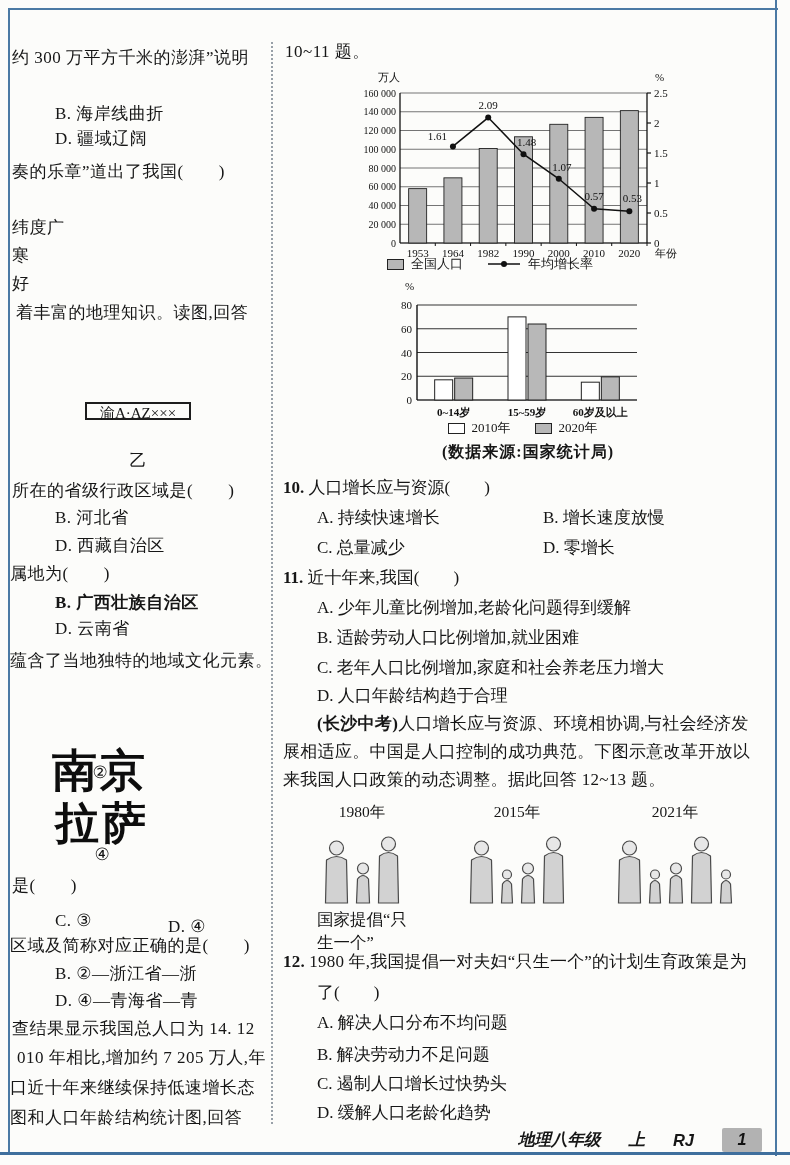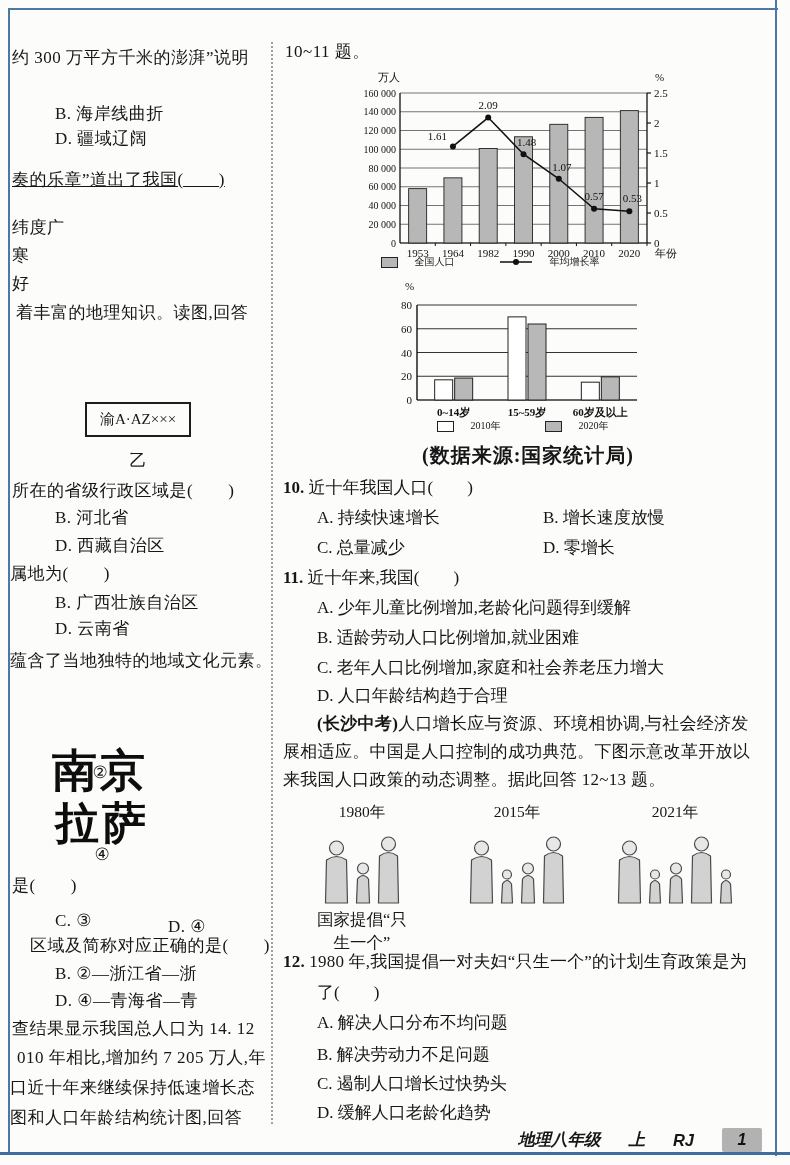--- a/index.html
+++ b/index.html
@@ -13,64 +13,64 @@
   .qline{font-size:17px;white-space:nowrap}
   .qnum{font-weight:bold}
   
   .bline{background:#4b79a4}
   #border-top{left:8px;top:8px;width:770px;height:2px}
   #border-left{left:8px;top:8px;width:2px;height:1146px}
   #border-right{left:775px;top:0;width:2px;height:1156px}
   #border-bottom{left:0;top:1152px;width:790px;height:3px;background:#3f6f9d}
   #divider{left:271px;top:42px;height:1082px;width:0;border-left:2px dotted #98a0a8}
   
-  #plate{left:85px;top:402px;width:106px;height:35px;border:2px solid #1d1d1d;
-         display:flex;align-items:center;justify-content:center;font-size:15px;white-space:nowrap}
+  #plate{left:85px;top:402px;width:106px;height:18px;border:2px solid #1d1d1d;
+         display:flex;justify-content:center;font-size:15px;white-space:nowrap}
   #plate-label{left:85px;top:449px;width:106px;text-align:center;font-size:17px}
   .calli{width:124px;text-align:center;font-weight:bold;letter-spacing:3px;
          font-family:"Liberation Serif","DejaVu Serif",serif;color:#0d0d0d}
   #calli1{left:38px;top:741px;font-size:45px}
   #calli2{left:40px;top:794px;font-size:44px}
   .calli-label{width:124px;text-align:center;font-size:17px}
   #calli1-label{left:38px;top:762px}
   #calli2-label{left:40px;top:844px}
   
   #intro{left:285px;top:40px}
   #chart1-svg{left:300px;top:68px}
   #chart2-svg{left:385px;top:280px}
-  .legend{display:flex;align-items:center;justify-content:center;gap:17px;
-          font-size:10px;white-space:nowrap}
+  .legend{display:flex;align-items:center;justify-content:center;gap:7px;
+          font-size:13px;white-space:nowrap}
   #legend1{left:300px;top:255px;width:380px}
   #legend2{left:385px;top:419px;width:275px}
   .sw{width:17px;height:11px;border:1px solid #222;display:inline-block}
   .sw-gray{background:#b7b7b7}
   .sw-white{background:#fff}
   .lg-gap{width:10px}
   #source-note{left:283px;top:442px;width:490px;text-align:center;
-               font-weight:bold;font-size:20px;letter-spacing:1px}
+               font-weight:bold;font-size:16px;letter-spacing:1px}
   #q10-stem{left:283px;top:476px}
   #q10-a{left:317px;top:506px}
   #q10-b{left:543px;top:506px}
   #q10-c{left:317px;top:536px}
   #q10-d{left:543px;top:536px}
   #q11-stem{left:283px;top:566px}
   #q11-a{left:317px;top:596px}
   #q11-b{left:317px;top:626px}
   #q11-c{left:317px;top:656px}
   #q11-d{left:317px;top:684px}
   .pline{font-size:17px;white-space:nowrap;letter-spacing:.3px}
   #p-line1{left:283px;top:712px;padding-left:34px}
   #p-line2{left:283px;top:740px}
   #p-line3{left:283px;top:768px}
   .policy{width:134px;top:802px;display:flex;flex-direction:column;align-items:center}
   #policy-0{left:295px}
   #policy-1{left:450px}
   #policy-2{left:608px}
   .pyear{font-size:15.5px;margin-bottom:2px}
-  .pcap{text-align:center;font-size:16.5px;line-height:23px;margin-top:3px;white-space:nowrap}
+  .pcap{font-size:16.5px;line-height:23px;margin-top:3px;white-space:nowrap}
   #q12-stem1{left:283px;top:950px;letter-spacing:.2px}
   #q12-stem2{left:317px;top:981px}
   #q12-a{left:317px;top:1011px}
   #q12-b{left:317px;top:1043px}
   #q12-c{left:317px;top:1072px}
   #q12-d{left:317px;top:1101px}
   
   #footer{left:470px;top:1128px;width:292px;display:flex;align-items:center;
           justify-content:flex-end;gap:28px;font-family:"Liberation Sans","DejaVu Sans",sans-serif;
           font-style:italic;font-weight:bold;font-size:16.5px}
@@ -89,36 +89,36 @@
 <div class="abs bline" id="border-top"></div>
 <div class="abs bline" id="border-left"></div>
 <div class="abs bline" id="border-right"></div>
 <div class="abs bline" id="border-bottom"></div>
 <div class="abs" id="divider"></div>
 
 <div id="left-fragments">
     <div class="abs frag kai" style="left: 12px; top: 46px;">约 300 万平方千米的澎湃”说明</div>
     <div class="abs frag" style="left: 55px; top: 102px;">B. 海岸线曲折</div>
     <div class="abs frag" style="left: 55px; top: 127px;">D. 疆域辽阔</div>
-    <div class="abs frag" style="left: 12px; top: 168px; text-decoration: underline;">奏的乐章”道出了我国(　　)</div>
+    <div class="abs frag" style="left: 12px; top: 160px;">奏的乐章”道出了我国(　　)</div>
     <div class="abs frag" style="left: 12px; top: 216px;">纬度广</div>
     <div class="abs frag" style="left: 12px; top: 244px;">寒</div>
     <div class="abs frag" style="left: 12px; top: 272px;">好</div>
     <div class="abs frag kai" style="left: 16px; top: 301px;">着丰富的地理知识。读图,回答</div>
     <div class="abs frag" style="left: 12px; top: 479px;">所在的省级行政区域是(　　)</div>
     <div class="abs frag" style="left: 55px; top: 506px;">B. 河北省</div>
     <div class="abs frag" style="left: 55px; top: 534px;">D. 西藏自治区</div>
     <div class="abs frag" style="left: 10px; top: 562px;">属地为(　　)</div>
-    <div class="abs frag" style="left: 55px; top: 591px;">B. 广西壮族自治区</div>
+    <div class="abs frag" style="left: 55px; top: 591px; font-weight: bold;">B. 广西壮族自治区</div>
     <div class="abs frag" style="left: 55px; top: 617px;">D. 云南省</div>
     <div class="abs frag kai" style="left: 10px; top: 649px;">蕴含了当地独特的地域文化元素。</div>
     <div class="abs frag" style="left: 12px; top: 874px;">是(　　)</div>
     <div class="abs frag" style="left: 55px; top: 910px;">C. ③</div>
     <div class="abs frag" style="left: 168px; top: 868px; margin-top: 48px;">D. ④</div>
-    <div class="abs frag" style="left: 10px; top: 934px; margin-left: 20px;">区域及简称对应正确的是(　　)</div>
+    <div class="abs frag" style="left: 10px; top: 934px;">区域及简称对应正确的是(　　)</div>
     <div class="abs frag" style="left: 55px; top: 962px;">B. ②—浙江省—浙</div>
     <div class="abs frag" style="left: 55px; top: 989px;">D. ④—青海省—青</div>
     <div class="abs frag kai" style="left: 12px; top: 1017px;">查结果显示我国总人口为 14. 12</div>
     <div class="abs frag kai" style="left: 10px; top: 1046px; margin-left: 7px;">010 年相比,增加约 7 205 万人,年</div>
     <div class="abs frag kai" style="left: 10px; top: 1076px;">口近十年来继续保持低速增长态</div>
     <div class="abs frag kai" style="left: 10px; top: 1106px;">图和人口年龄结构统计图,回答</div>
   </div>
 
 <div class="abs" id="plate">
   <span>渝A·AZ×××</span>
@@ -240,21 +240,21 @@
 <div class="abs legend" id="legend2">
   <span class="sw sw-white"></span>
   <span>2010年</span>
   <span class="lg-gap"></span>
   <span class="sw sw-gray"></span>
   <span>2020年</span>
 </div>
 
 <div class="abs" id="source-note">(数据来源:国家统计局)</div>
 
-<div class="abs qline" id="q10-stem"><span class="qnum">10.</span> <span>近十年我国人口(　　)</span></div>
+<div class="abs qline" id="q10-stem"><span class="qnum">10.</span> <span>人口增长应与资源(　　)</span></div>
 <div class="abs opt" id="q10-a">A. 持续快速增长</div>
 <div class="abs opt" id="q10-b">B. 增长速度放慢</div>
 <div class="abs opt" id="q10-c">C. 总量减少</div>
 <div class="abs opt" id="q10-d">D. 零增长</div>
 
 <div class="abs qline" id="q11-stem"><span class="qnum">11.</span> <span>近十年来,我国(　　)</span></div>
 <div class="abs opt" id="q11-a">A. 少年儿童比例增加,老龄化问题得到缓解</div>
 <div class="abs opt" id="q11-b">B. 适龄劳动人口比例增加,就业困难</div>
 <div class="abs opt" id="q11-c">C. 老年人口比例增加,家庭和社会养老压力增大</div>
 <div class="abs opt" id="q11-d">D. 人口年龄结构趋于合理</div>

